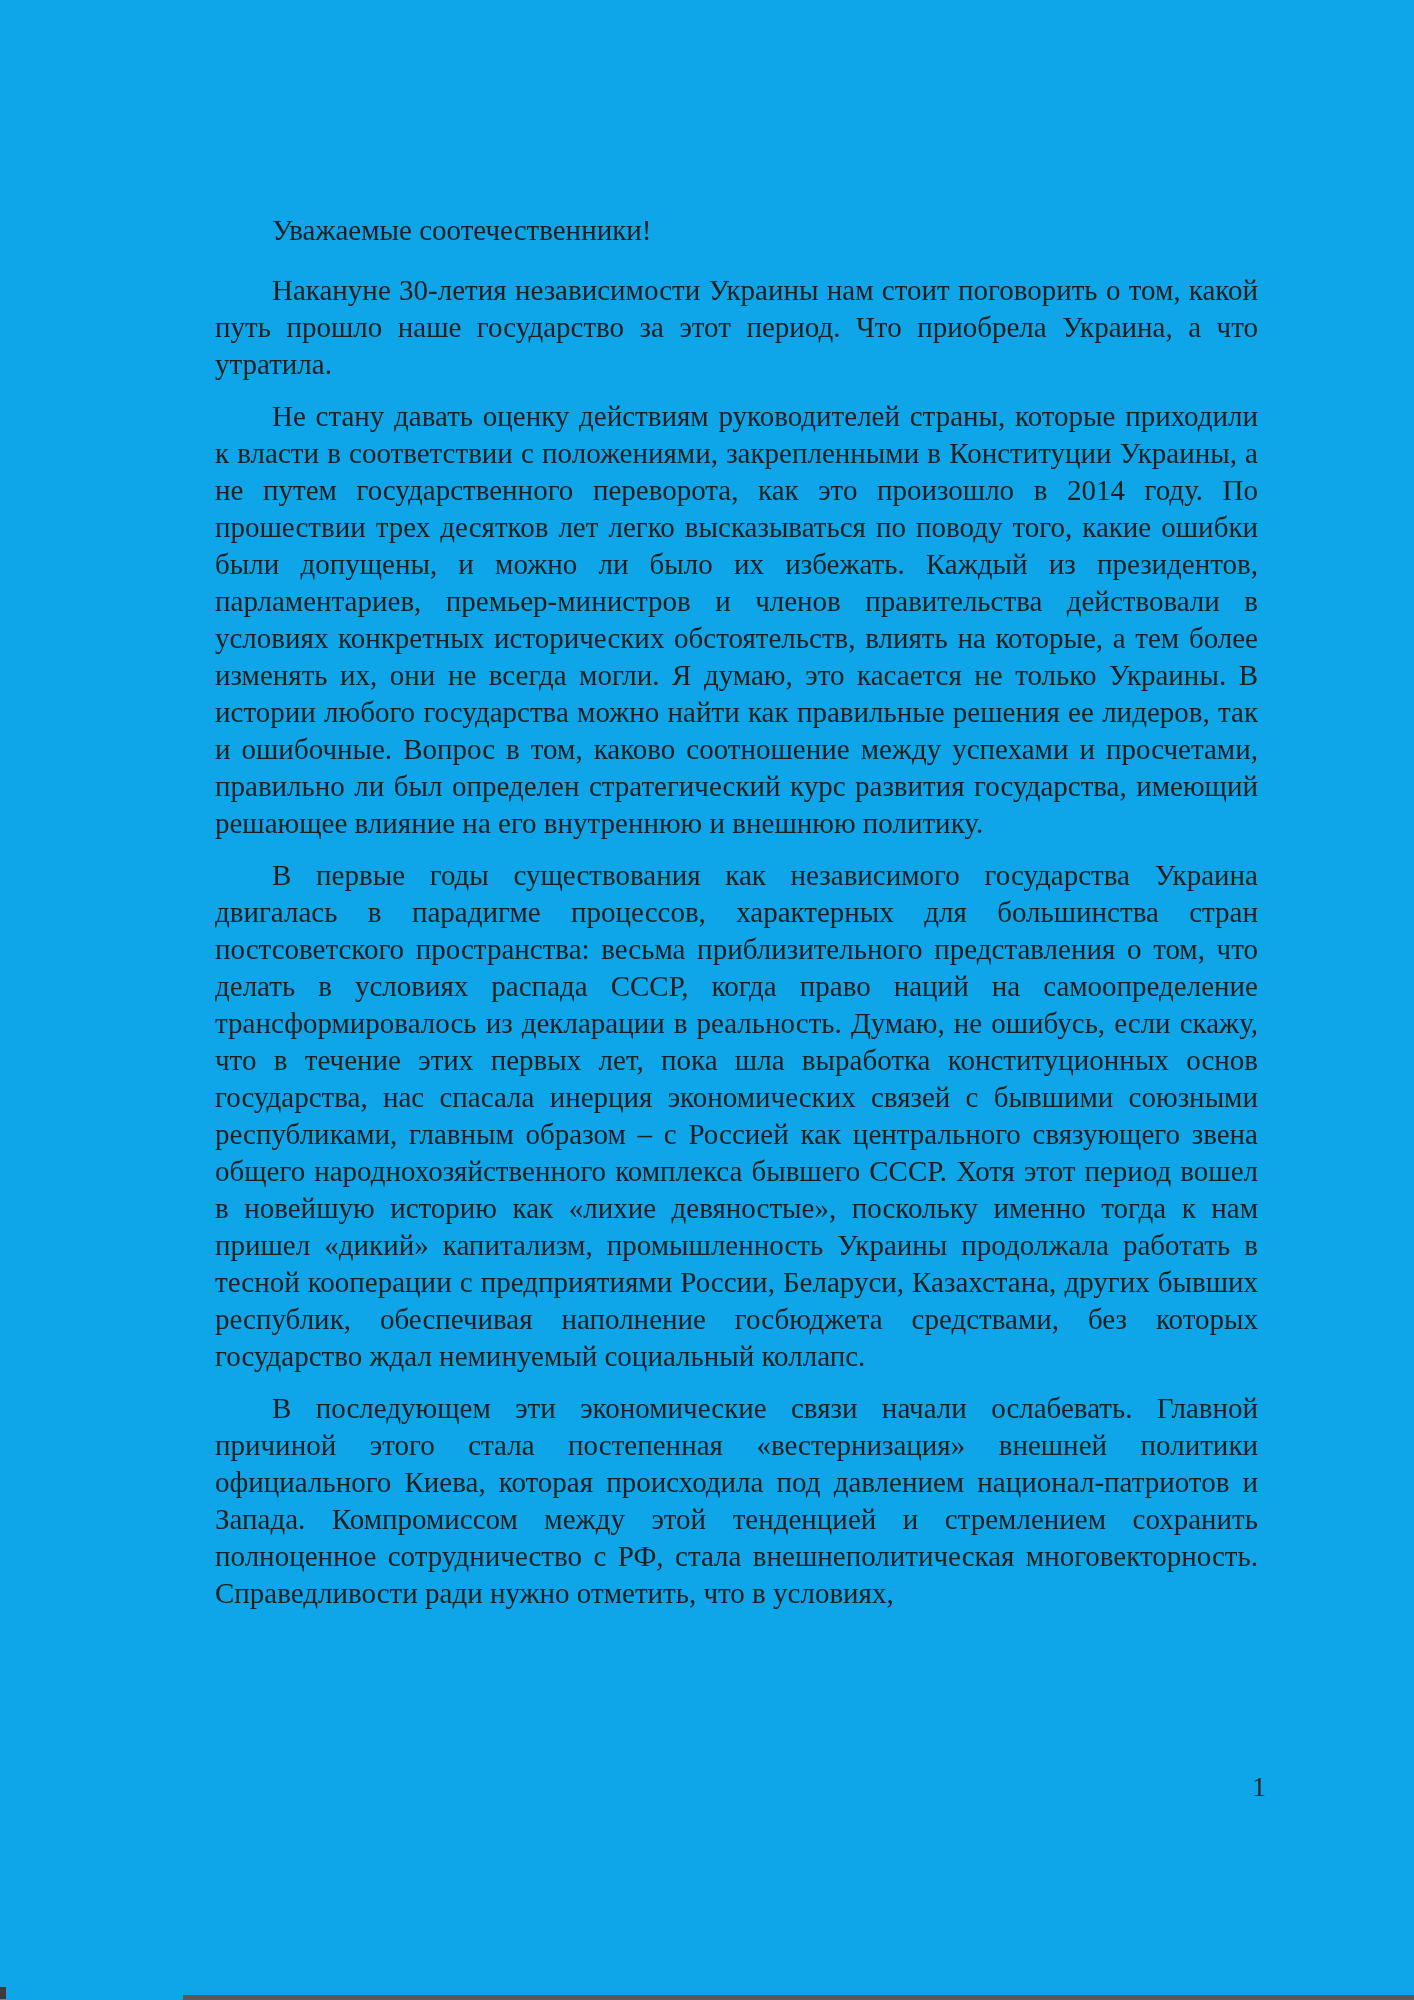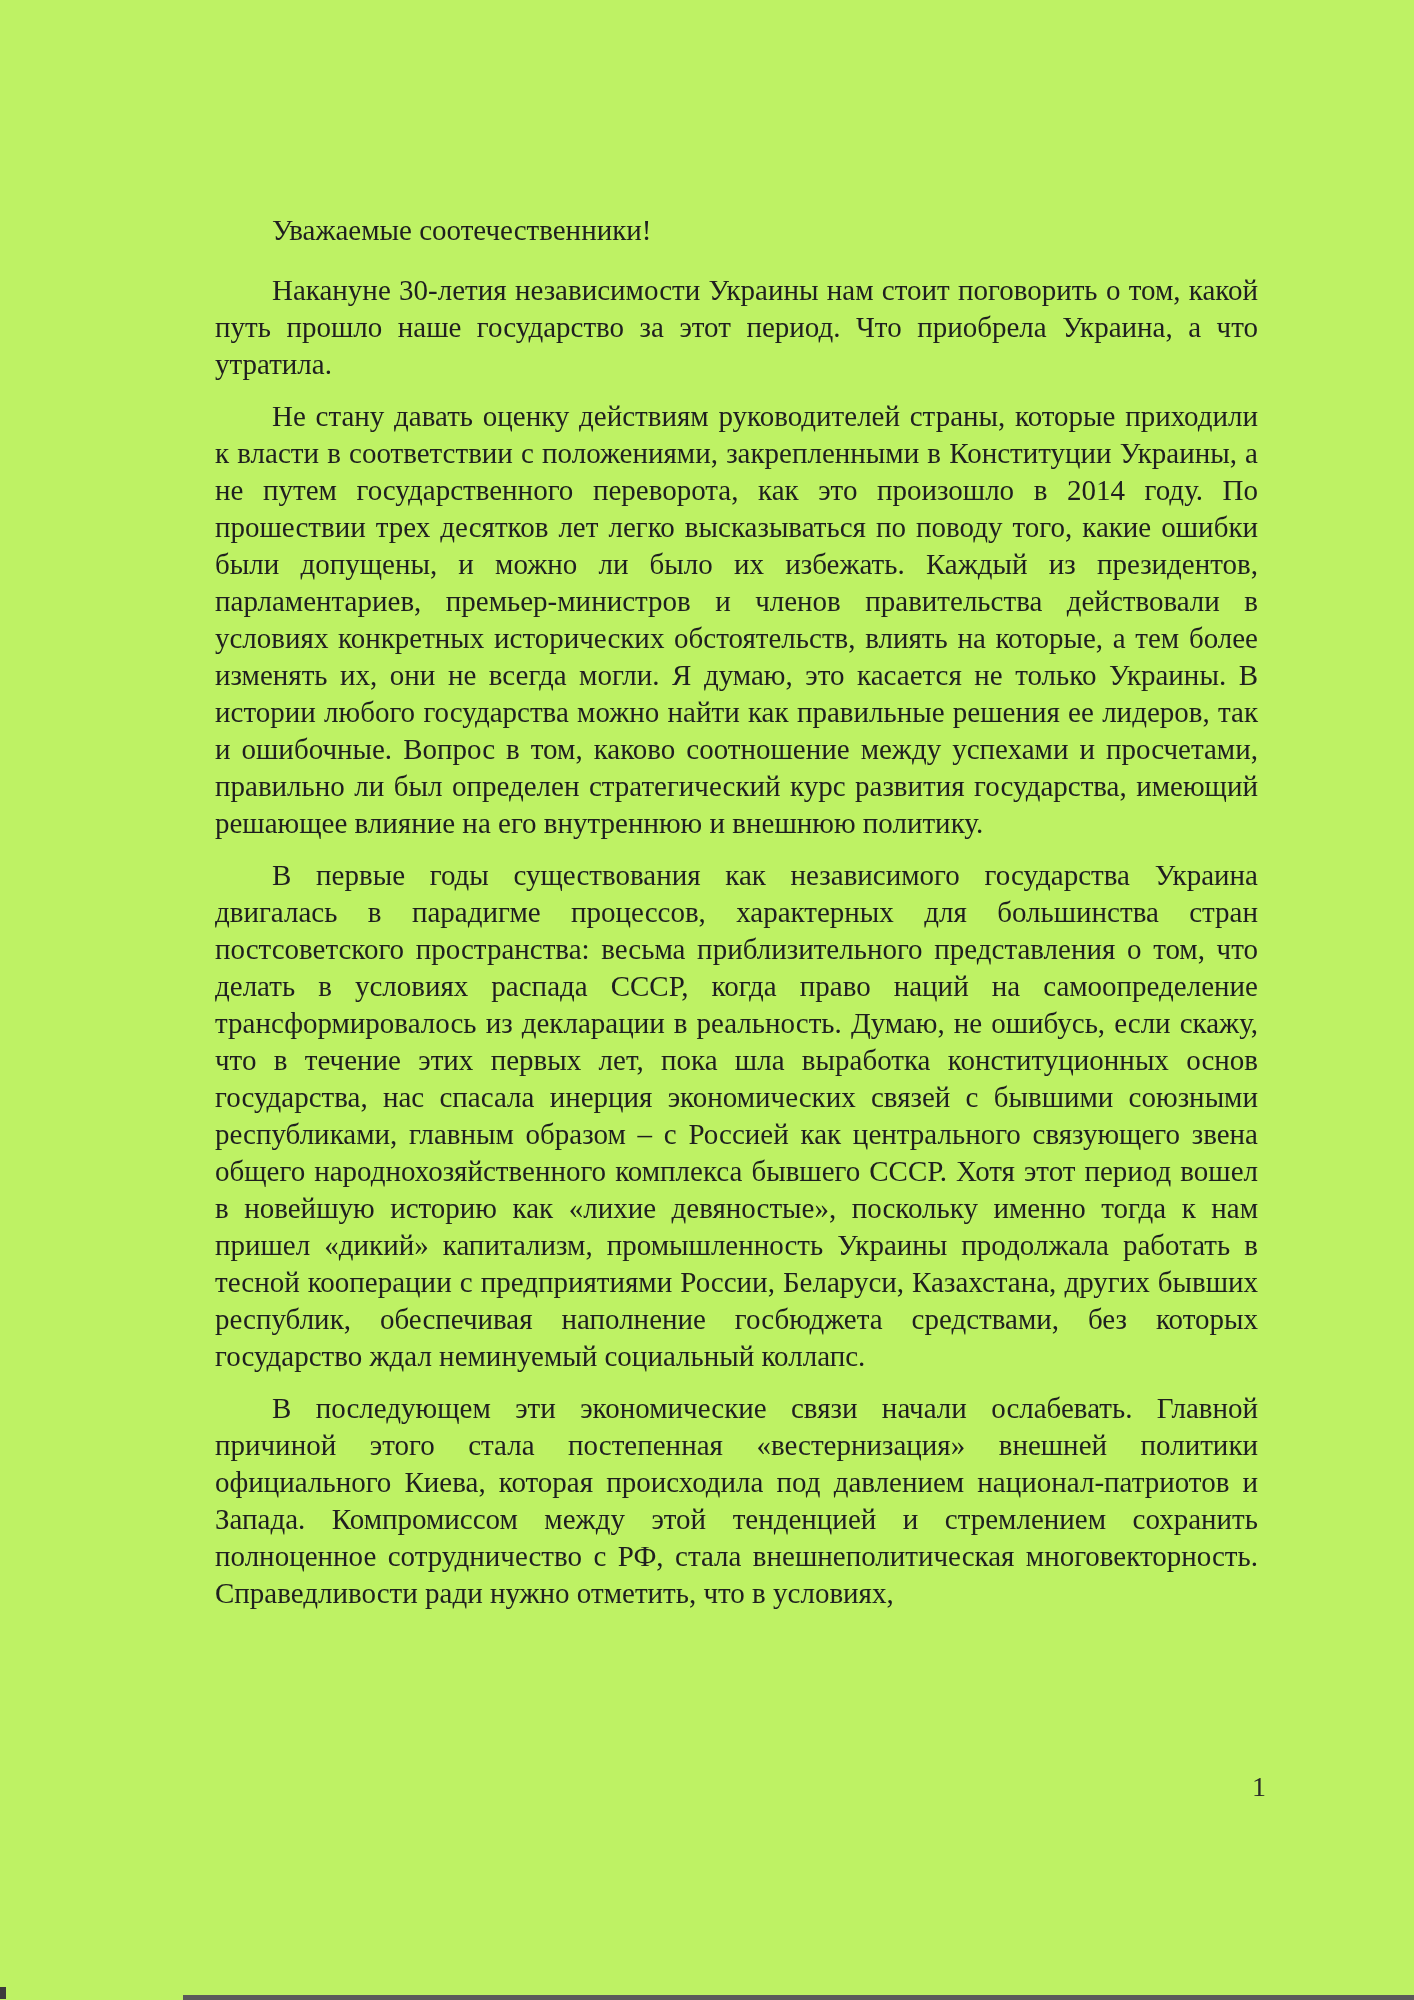--- a/index.html
+++ b/index.html
@@ -10,21 +10,21 @@
   body {
     width: 1414px;
     height: 2000px;
     position: relative;
     overflow: hidden;
     font-family: "Liberation Serif", serif;
   }
   .page {
     position: absolute;
     inset: 0;
-    background: #bef264;
+    background: #0ea5e9;
     text-decoration: underline;
   }
   .doc {
     position: absolute;
     left: 215px;
     top: 212px;
     width: 1059px;
     color: #1f1f1f;
     font-size: 29px;
     line-height: 37px;

